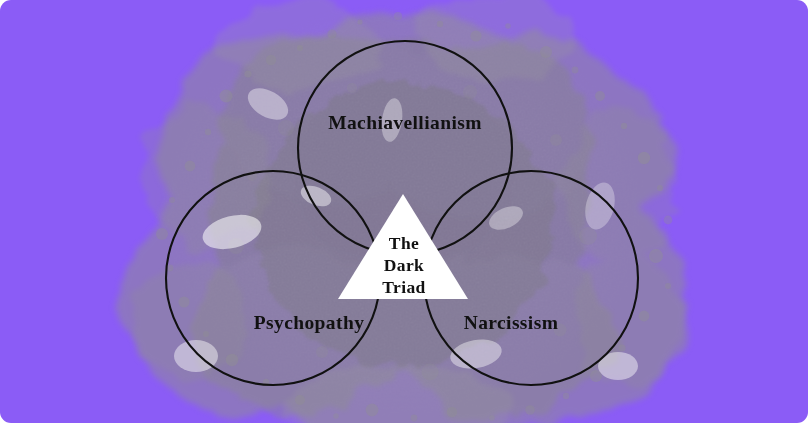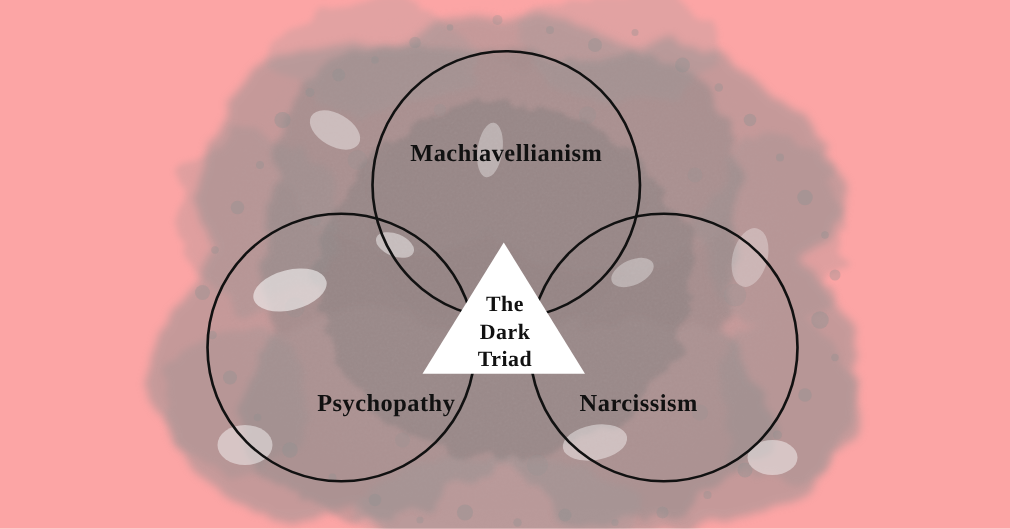--- a/index.html
+++ b/index.html
@@ -11,21 +11,22 @@
   body {
     width: 808px;
     height: 423px;
     overflow: hidden;
     font-family: "Liberation Serif", "DejaVu Serif", serif;
   }
   #stage {
     position: relative;
     width: 808px;
     height: 423px;
-    background: #fca5a5;
+    background: #8b5cf6;
+    border-radius: 11px;
   }
   #diagram-svg {
     position: absolute;
     left: 0;
     top: 0;
     width: 808px;
     height: 423px;
     display: block;
   }
   .label-text {

